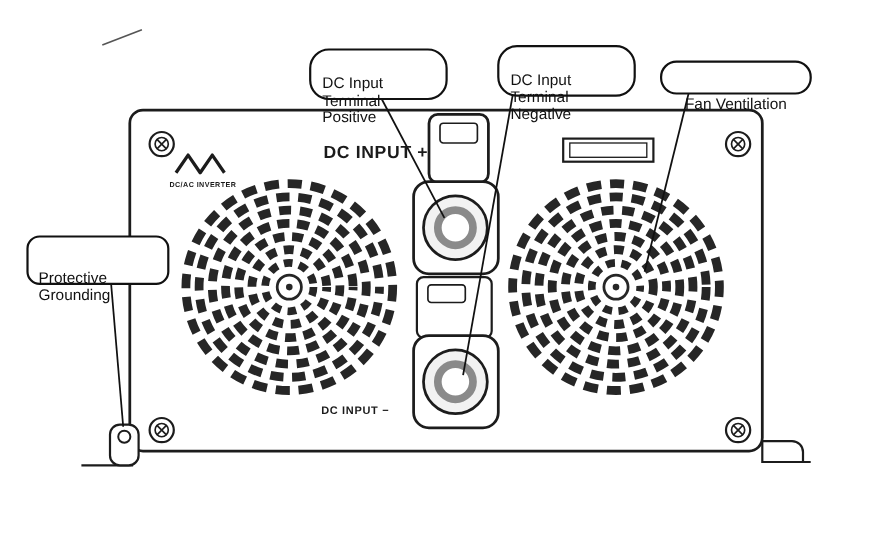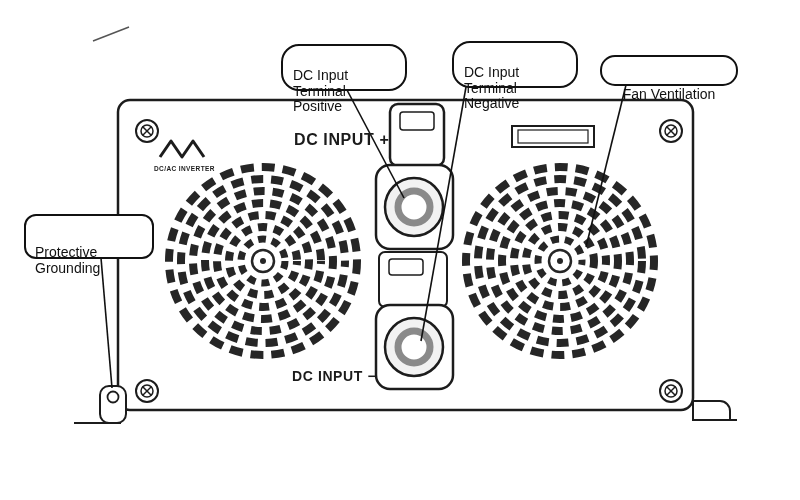--- a/index.html
+++ b/index.html
@@ -15,21 +15,21 @@
   }
   .callout .txt{display:block;margin-top:48px;}
   .callout-positive{left:281px;top:44px;width:126px;height:47px;border-radius:18px;padding-left:10px;}
   .callout-negative{left:452px;top:41px;width:126px;height:47px;border-radius:18px;padding-left:10px;}
   .callout-fan{left:600px;top:55px;width:138px;height:31px;border-radius:15px;justify-content:center;}
   .callout-ground{left:24px;top:214px;width:130px;height:45px;border-radius:12px;padding-left:9px;}
   .panel-label{
     position:absolute;font-weight:bold;color:#1b1b1b;letter-spacing:0.6px;
   }
   .lbl-dc-pos{left:294px;top:131px;font-size:16px;}
-  .lbl-dc-neg{left:292px;top:368px;font-size:14px;}
+  .lbl-dc-neg{left:292px;top:368px;font-size:10px;}
   .lbl-logo{left:154px;top:165px;font-size:6.5px;letter-spacing:0.4px;}
 </style>
 </head>
 <body>
 
 <div class="stage">
 
   <svg class="art" width="800" height="500" viewBox="0 0 800 500">
 
     <line x1="93" y1="41" x2="129" y2="27" stroke="#555" stroke-width="1.5"></line>

